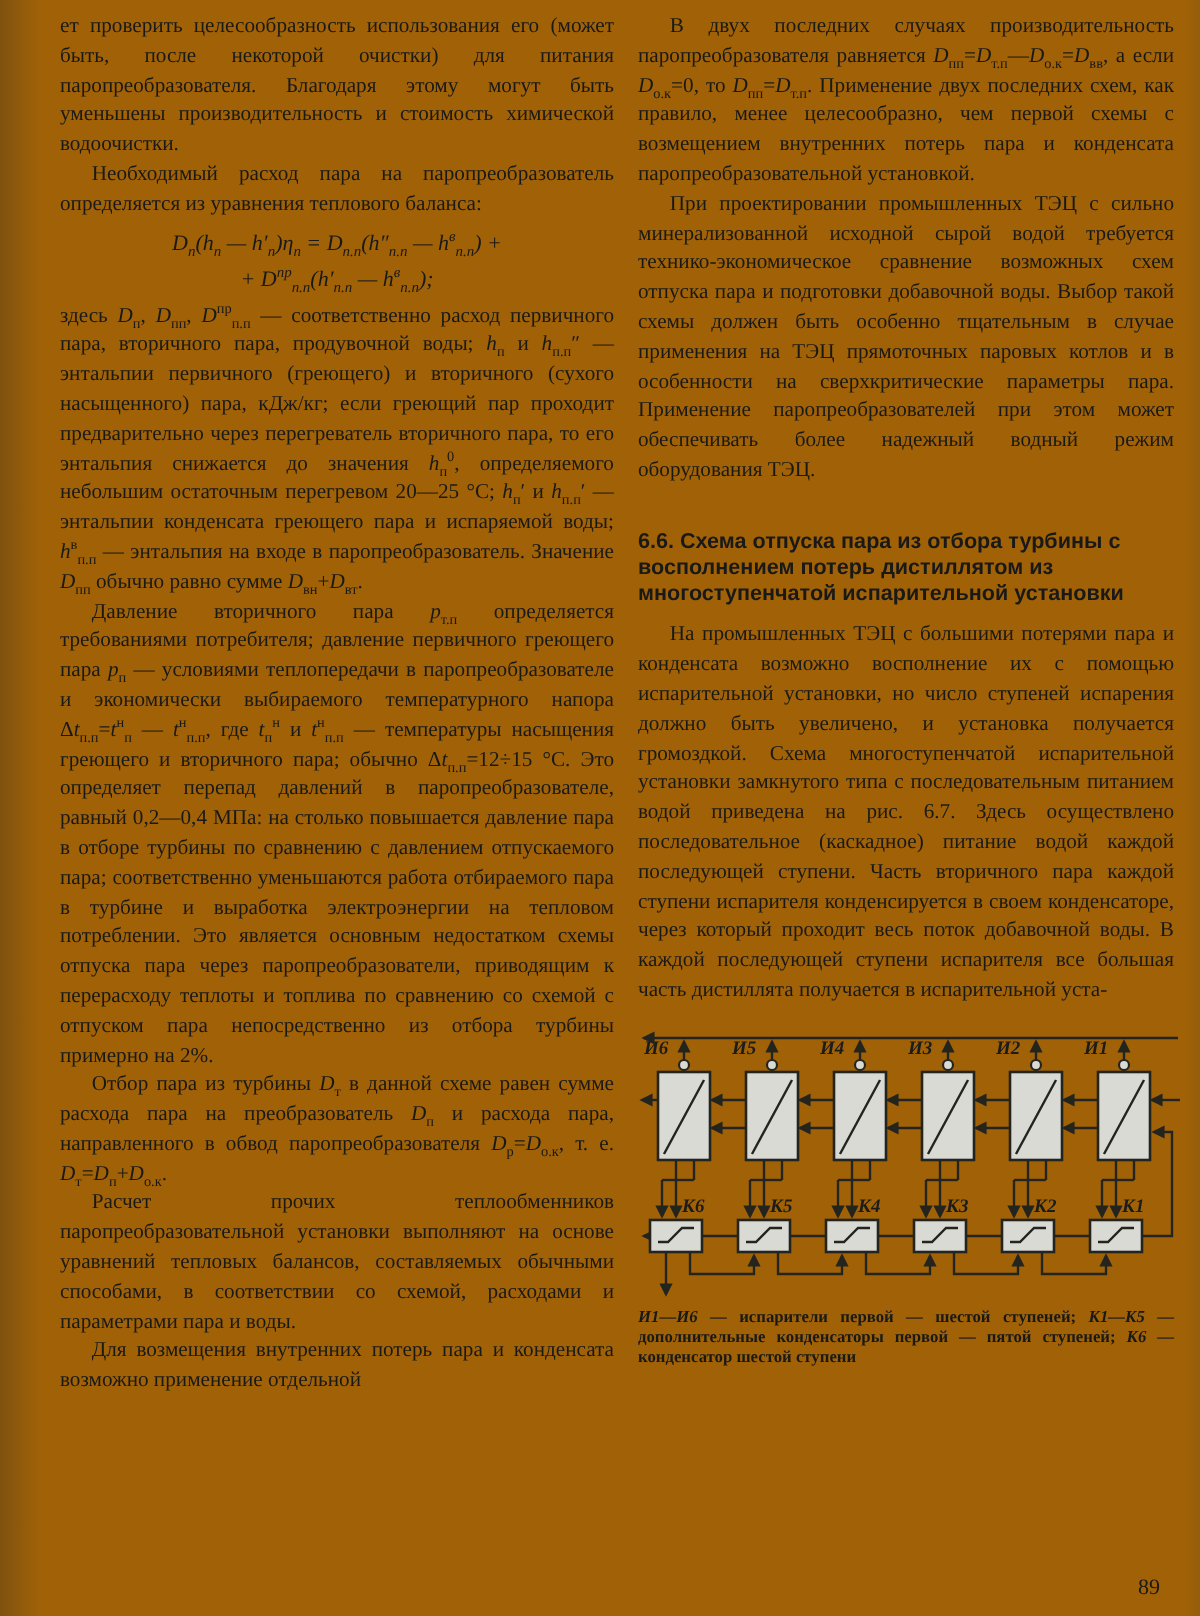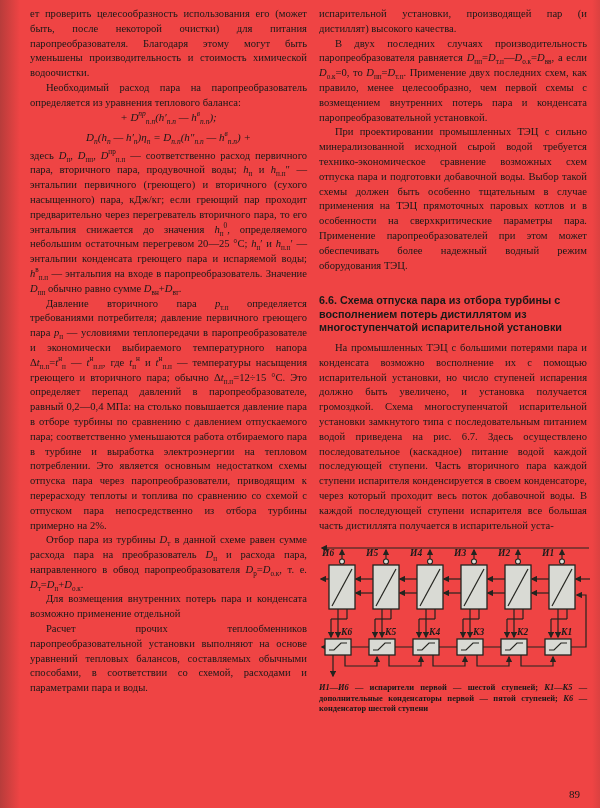--- a/index.html
+++ b/index.html
@@ -1,19 +1,19 @@
 <!DOCTYPE html>
 <html><head>
 <meta charset="utf-8">
 <style>
   html,body{margin:0;padding:0;}
   .page{
     position:relative;
     width:600px;height:808px;
-    background:#ef4444;
+    background:#a16207;
     overflow:hidden;
     font-family:"Liberation Serif", serif;
     color:#191918;
   }
   .page::before{
     content:'';position:absolute;left:0;top:0;bottom:0;width:20px;
     background:linear-gradient(90deg, rgba(40,40,35,0.28), rgba(40,40,35,0.0));
     pointer-events:none;z-index:5;
   }
   .page::after{
@@ -72,31 +72,30 @@
   svg circle{fill:#d9dad4;stroke:#24241f;stroke-width:1.1;}
 </style>
 </head>
 <body>
 
 <div class="page">
 
   <div class="col col-left">
     <p class="cont">ет проверить целесообразность использования его (может быть, после некоторой очистки) для питания паропреобразователя. Благодаря этому могут быть уменьшены производительность и стоимость химической водоочистки.</p>
     <p>Необходимый расход пара на паропреобразователь определяется из уравнения теплового баланса:</p>
+    <p class="formula">D<sub>п</sub>(h<sub>п</sub> — h′<sub>п</sub>)η<sub>п</sub> = D<sub>п.п</sub>(h″<sub>п.п</sub> — h<sup>в</sup><sub>п.п</sub>) +</p>
     <p class="formula" style="margin-top:-2px;">+ D<sup>пр</sup><sub>п.п</sub>(h′<sub>п.п</sub> — h<sup>в</sup><sub>п.п</sub>);</p>
-    <p class="formula">D<sub>п</sub>(h<sub>п</sub> — h′<sub>п</sub>)η<sub>п</sub> = D<sub>п.п</sub>(h″<sub>п.п</sub> — h<sup>в</sup><sub>п.п</sub>) +</p>
     <p class="cont">здесь <i>D</i><sub>п</sub>, <i>D</i><sub>пп</sub>, <i>D</i><sup>пр</sup><sub>п.п</sub> — соответственно расход первичного пара, вторичного пара, продувочной воды; <i>h</i><sub>п</sub> и <i>h</i><sub>п.п</sub>″ — энтальпии первичного (греющего) и вторичного (сухого насыщенного) пара, кДж/кг; если греющий пар проходит предварительно через перегреватель вторичного пара, то его энтальпия снижается до значения <i>h</i><sub>п</sub><sup>0</sup>, определяемого небольшим остаточным перегревом 20—25 °С; <i>h</i><sub>п</sub>′ и <i>h</i><sub>п.п</sub>′ — энтальпии конденсата греющего пара и испаряемой воды; <i>h</i><sup>в</sup><sub>п.п</sub> — энтальпия на входе в паропреобразователь. Значение <i>D</i><sub>пп</sub> обычно равно сумме <i>D</i><sub>вн</sub>+<i>D</i><sub>вт</sub>.</p>
     <p>Давление вторичного пара <i>p</i><sub>т.п</sub> определяется требованиями потребителя; давление первичного греющего пара <i>p</i><sub>п</sub> — условиями теплопередачи в паропреобразователе и экономически выбираемого температурного напора Δ<i>t</i><sub>п.п</sub>=<i>t</i><sup>н</sup><sub>п</sub> — <i>t</i><sup>н</sup><sub>п.п</sub>, где <i>t</i><sub>п</sub><sup>н</sup> и <i>t</i><sup>н</sup><sub>п.п</sub> — температуры насыщения греющего и вторичного пара; обычно Δ<i>t</i><sub>п.п</sub>=12÷15 °С. Это определяет перепад давлений в паропреобразователе, равный 0,2—0,4 МПа: на столько повышается давление пара в отборе турбины по сравнению с давлением отпускаемого пара; соответственно уменьшаются работа отбираемого пара в турбине и выработка электроэнергии на тепловом потреблении. Это является основным недостатком схемы отпуска пара через паропреобразователи, приводящим к перерасходу теплоты и топлива по сравнению со схемой с отпуском пара непосредственно из отбора турбины примерно на 2%.</p>
     <p>Отбор пара из турбины <i>D</i><sub>т</sub> в данной схеме равен сумме расхода пара на преобразователь <i>D</i><sub>п</sub> и расхода пара, направленного в обвод паропреобразователя <i>D</i><sub>р</sub>=<i>D</i><sub>о.к</sub>, т. е. <i>D</i><sub>т</sub>=<i>D</i><sub>п</sub>+<i>D</i><sub>о.к</sub>.</p>
+    <p>Расчет прочих теплообменников паропреобразовательной установки выполняют на основе уравнений тепловых балансов, составляемых обычными способами, в соответствии со схемой, расходами и параметрами пара и воды.</p>
     <p>Для возмещения внутренних потерь пара и конденсата возможно применение отдельной</p>
-    <p>Расчет прочих теплообменников паропреобразовательной установки выполняют на основе уравнений тепловых балансов, составляемых обычными способами, в соответствии со схемой, расходами и параметрами пара и воды.</p>
   </div>
 
   <div class="col col-right">
-    <p class="cont">испарительной установки, производящей пар (и дистиллят) высокого качества.</p>
     <p>В двух последних случаях производительность паропреобразователя равняется <i>D</i><sub>пп</sub>=<i>D</i><sub>т.п</sub>—<i>D</i><sub>о.к</sub>=<i>D</i><sub>вв</sub>, а если <i>D</i><sub>о.к</sub>=0, то <i>D</i><sub>пп</sub>=<i>D</i><sub>т.п</sub>. Применение двух последних схем, как правило, менее целесообразно, чем первой схемы с возмещением внутренних потерь пара и конденсата паропреобразовательной установкой.</p>
     <p>При проектировании промышленных ТЭЦ с сильно минерализованной исходной сырой водой требуется технико-экономическое сравнение возможных схем отпуска пара и подготовки добавочной воды. Выбор такой схемы должен быть особенно тщательным в случае применения на ТЭЦ прямоточных паровых котлов и в особенности на сверхкритические параметры пара. Применение паропреобразователей при этом может обеспечивать более надежный водный режим оборудования ТЭЦ.</p>
     <p class="heading">6.6. Схема отпуска пара из отбора турбины с восполнением потерь дистиллятом из многоступенчатой испарительной установки</p>
     <p>На промышленных ТЭЦ с большими потерями пара и конденсата возможно восполнение их с помощью испарительной установки, но число ступеней испарения должно быть увеличено, и установка получается громоздкой. Схема многоступенчатой испарительной установки замкнутого типа с последовательным питанием водой приведена на рис. 6.7. Здесь осуществлено последовательное (каскадное) питание водой каждой последующей ступени. Часть вторичного пара каждой ступени испарителя конденсируется в своем конденсаторе, через который проходит весь поток добавочной воды. В каждой последующей ступени испарителя все большая часть дистиллята получается в испарительной уста-</p>
 
     <div class="figure-block">
       <svg class="figure-svg" width="272" height="142" viewBox="0 0 272 142" xmlns="http://www.w3.org/2000/svg">
         <defs>
           <marker id="arw" viewBox="0 0 10 10" refX="8" refY="5" markerWidth="5.5" markerHeight="5.5" orient="auto">
             <path d="M0,0 L10,5 L0,10 z" fill="#24241f"></path>

